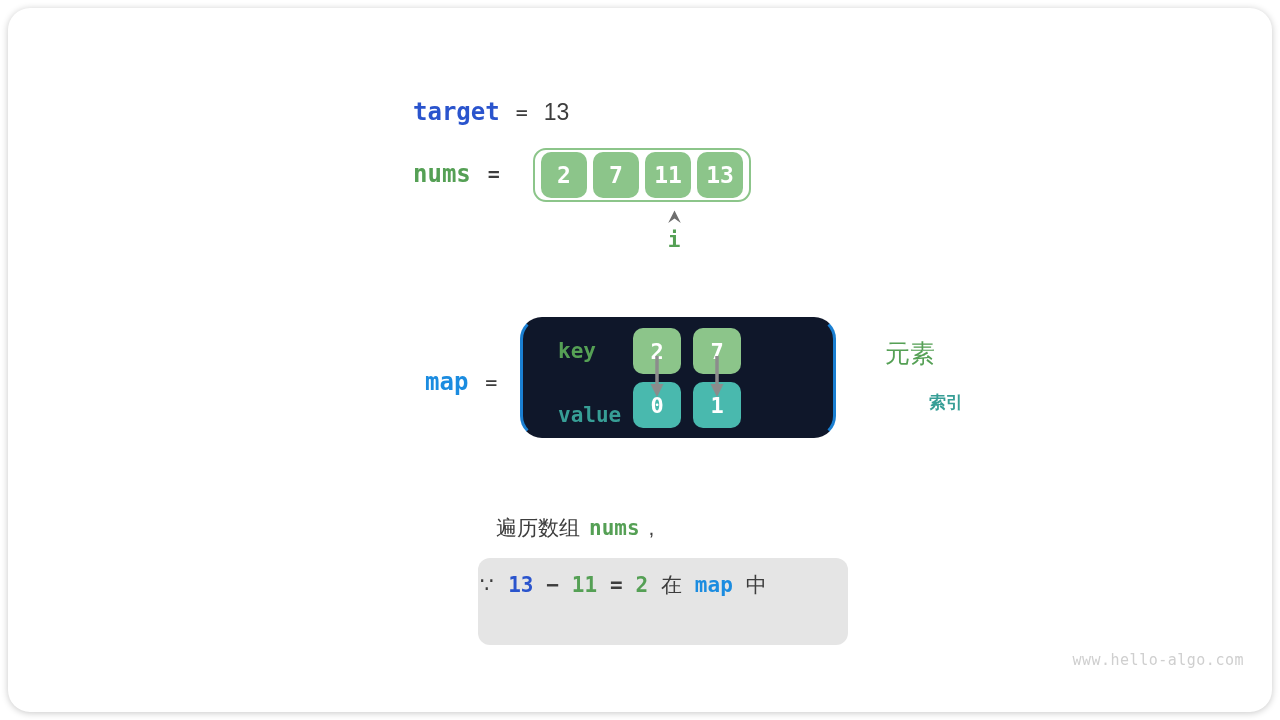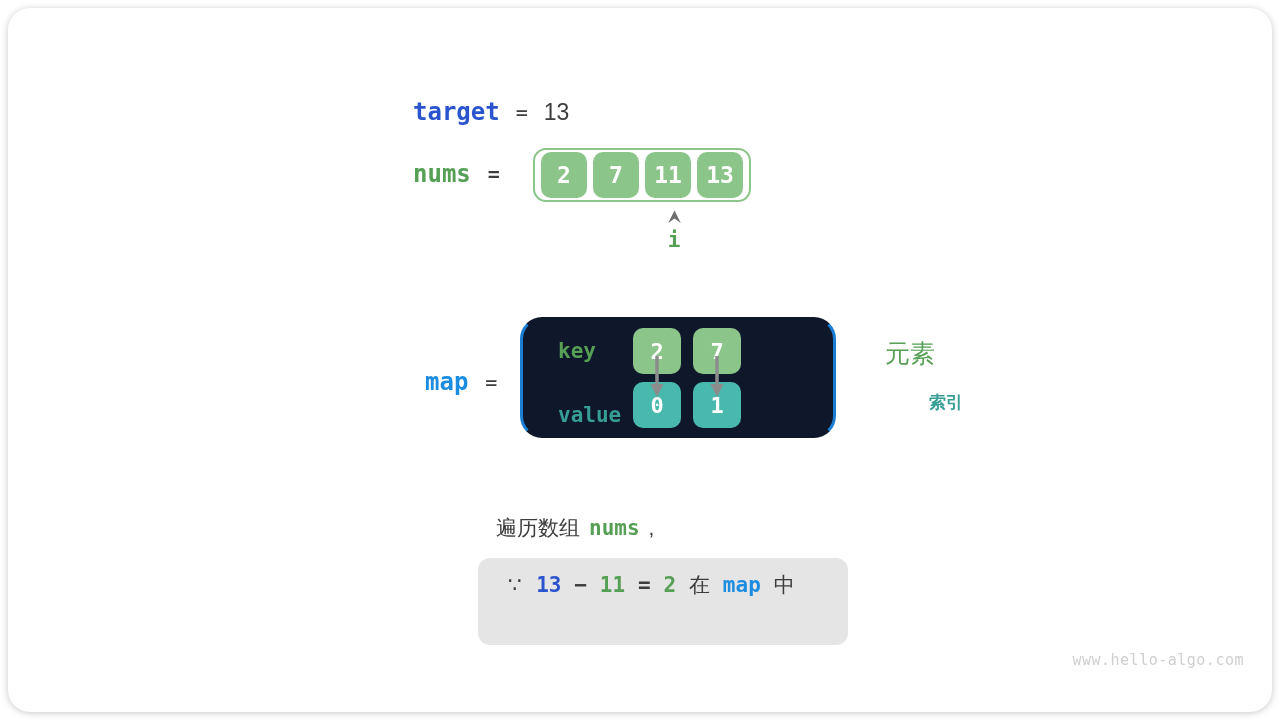--- a/index.html
+++ b/index.html
@@ -74,21 +74,21 @@
   .legend-index   { left:921px; top:380px; font-size:17px; font-weight:bold; color:#379e96; line-height:30px; }
 
   
   .traverse { left:488px; top:505px; font-size:21px; line-height:30px; display:flex; align-items:center; }
   .traverse .code { font-family:"DejaVu Sans Mono","Liberation Mono",monospace; font-weight:bold; color:#55a055; margin:0 9px; }
 
   
   .conclusion {
     left:470px; top:550px; width:370px; height:87px;
     background:#e5e5e5; border-radius:12px;
-    padding:10px 16px 0 30px;
+    padding:10px 16px 0 2px;
   }
   .c-line { font-size:21px; line-height:33px; white-space:nowrap; }
   .c-line .num { font-family:"DejaVu Sans Mono","Liberation Mono",monospace; font-weight:bold; }
   .blue-royal { color:#2a54cd; }
   .blue-azure { color:#1b8ce0; }
   .green { color:#55a055; }
   .dark { color:#3d3d3d; }
   .sp { margin:0 7px; }
   .sp-l { margin-left:7px; }
   .sp-r { margin-right:9px; }

